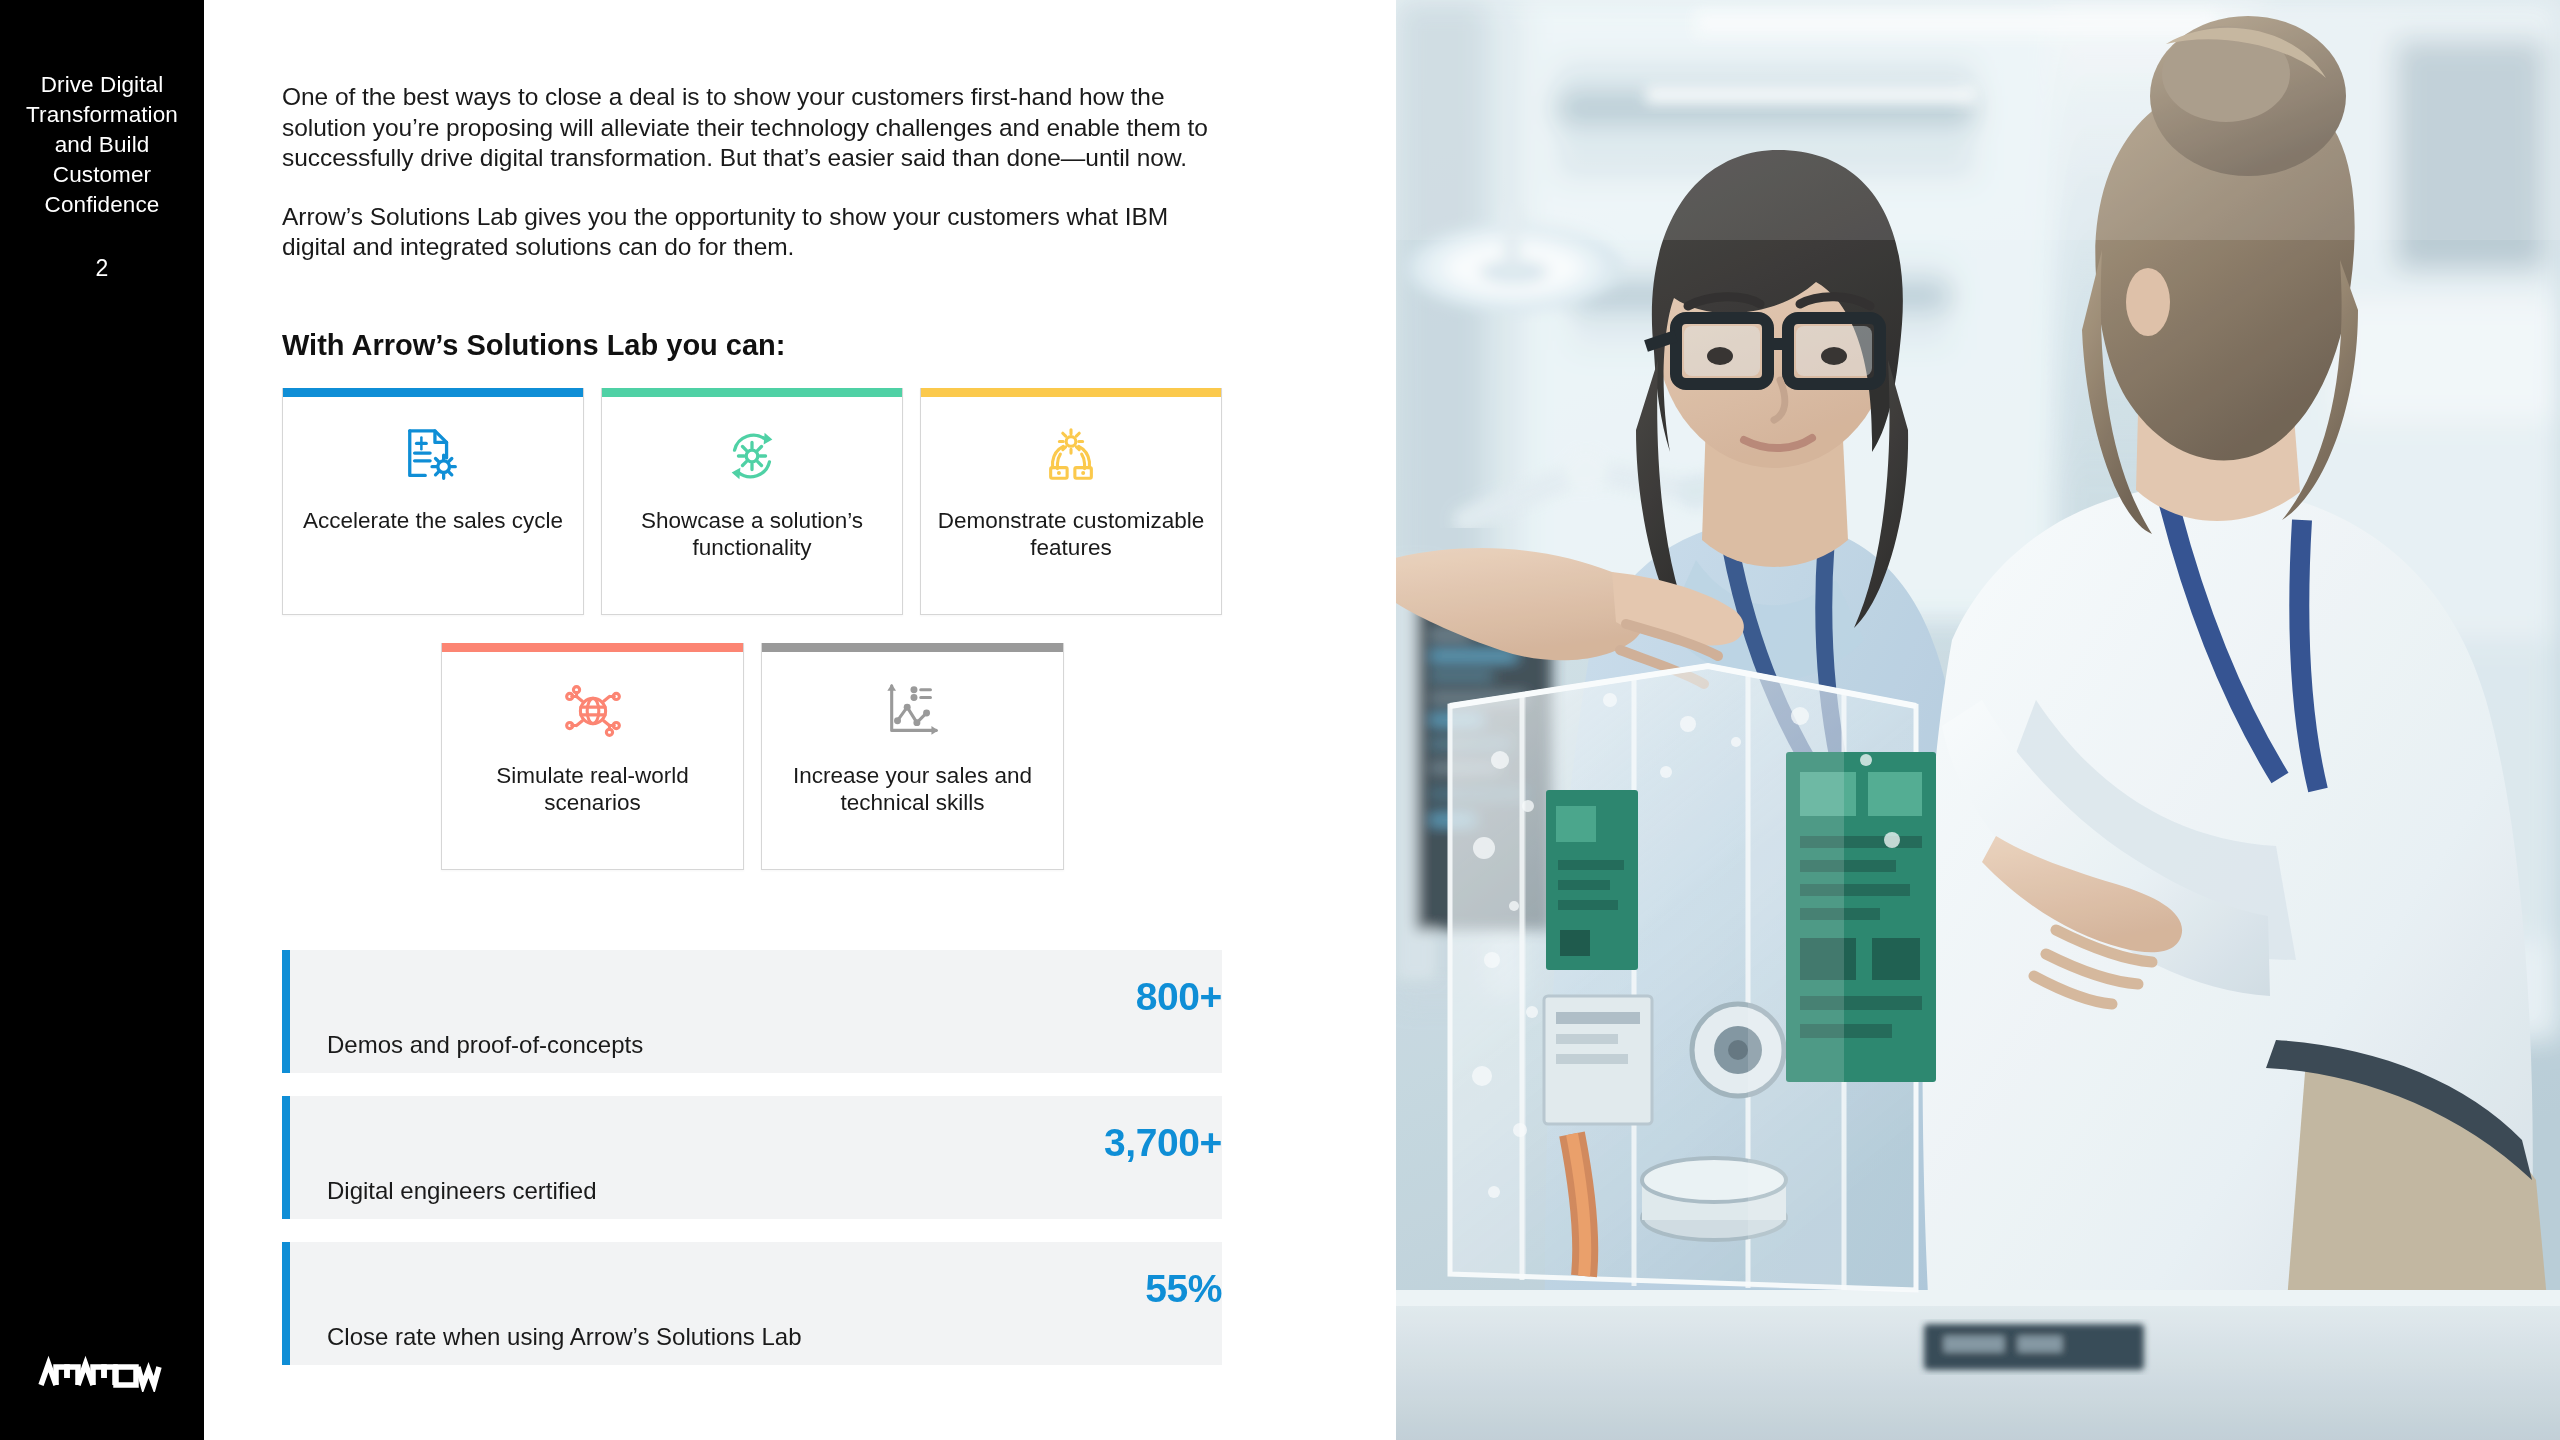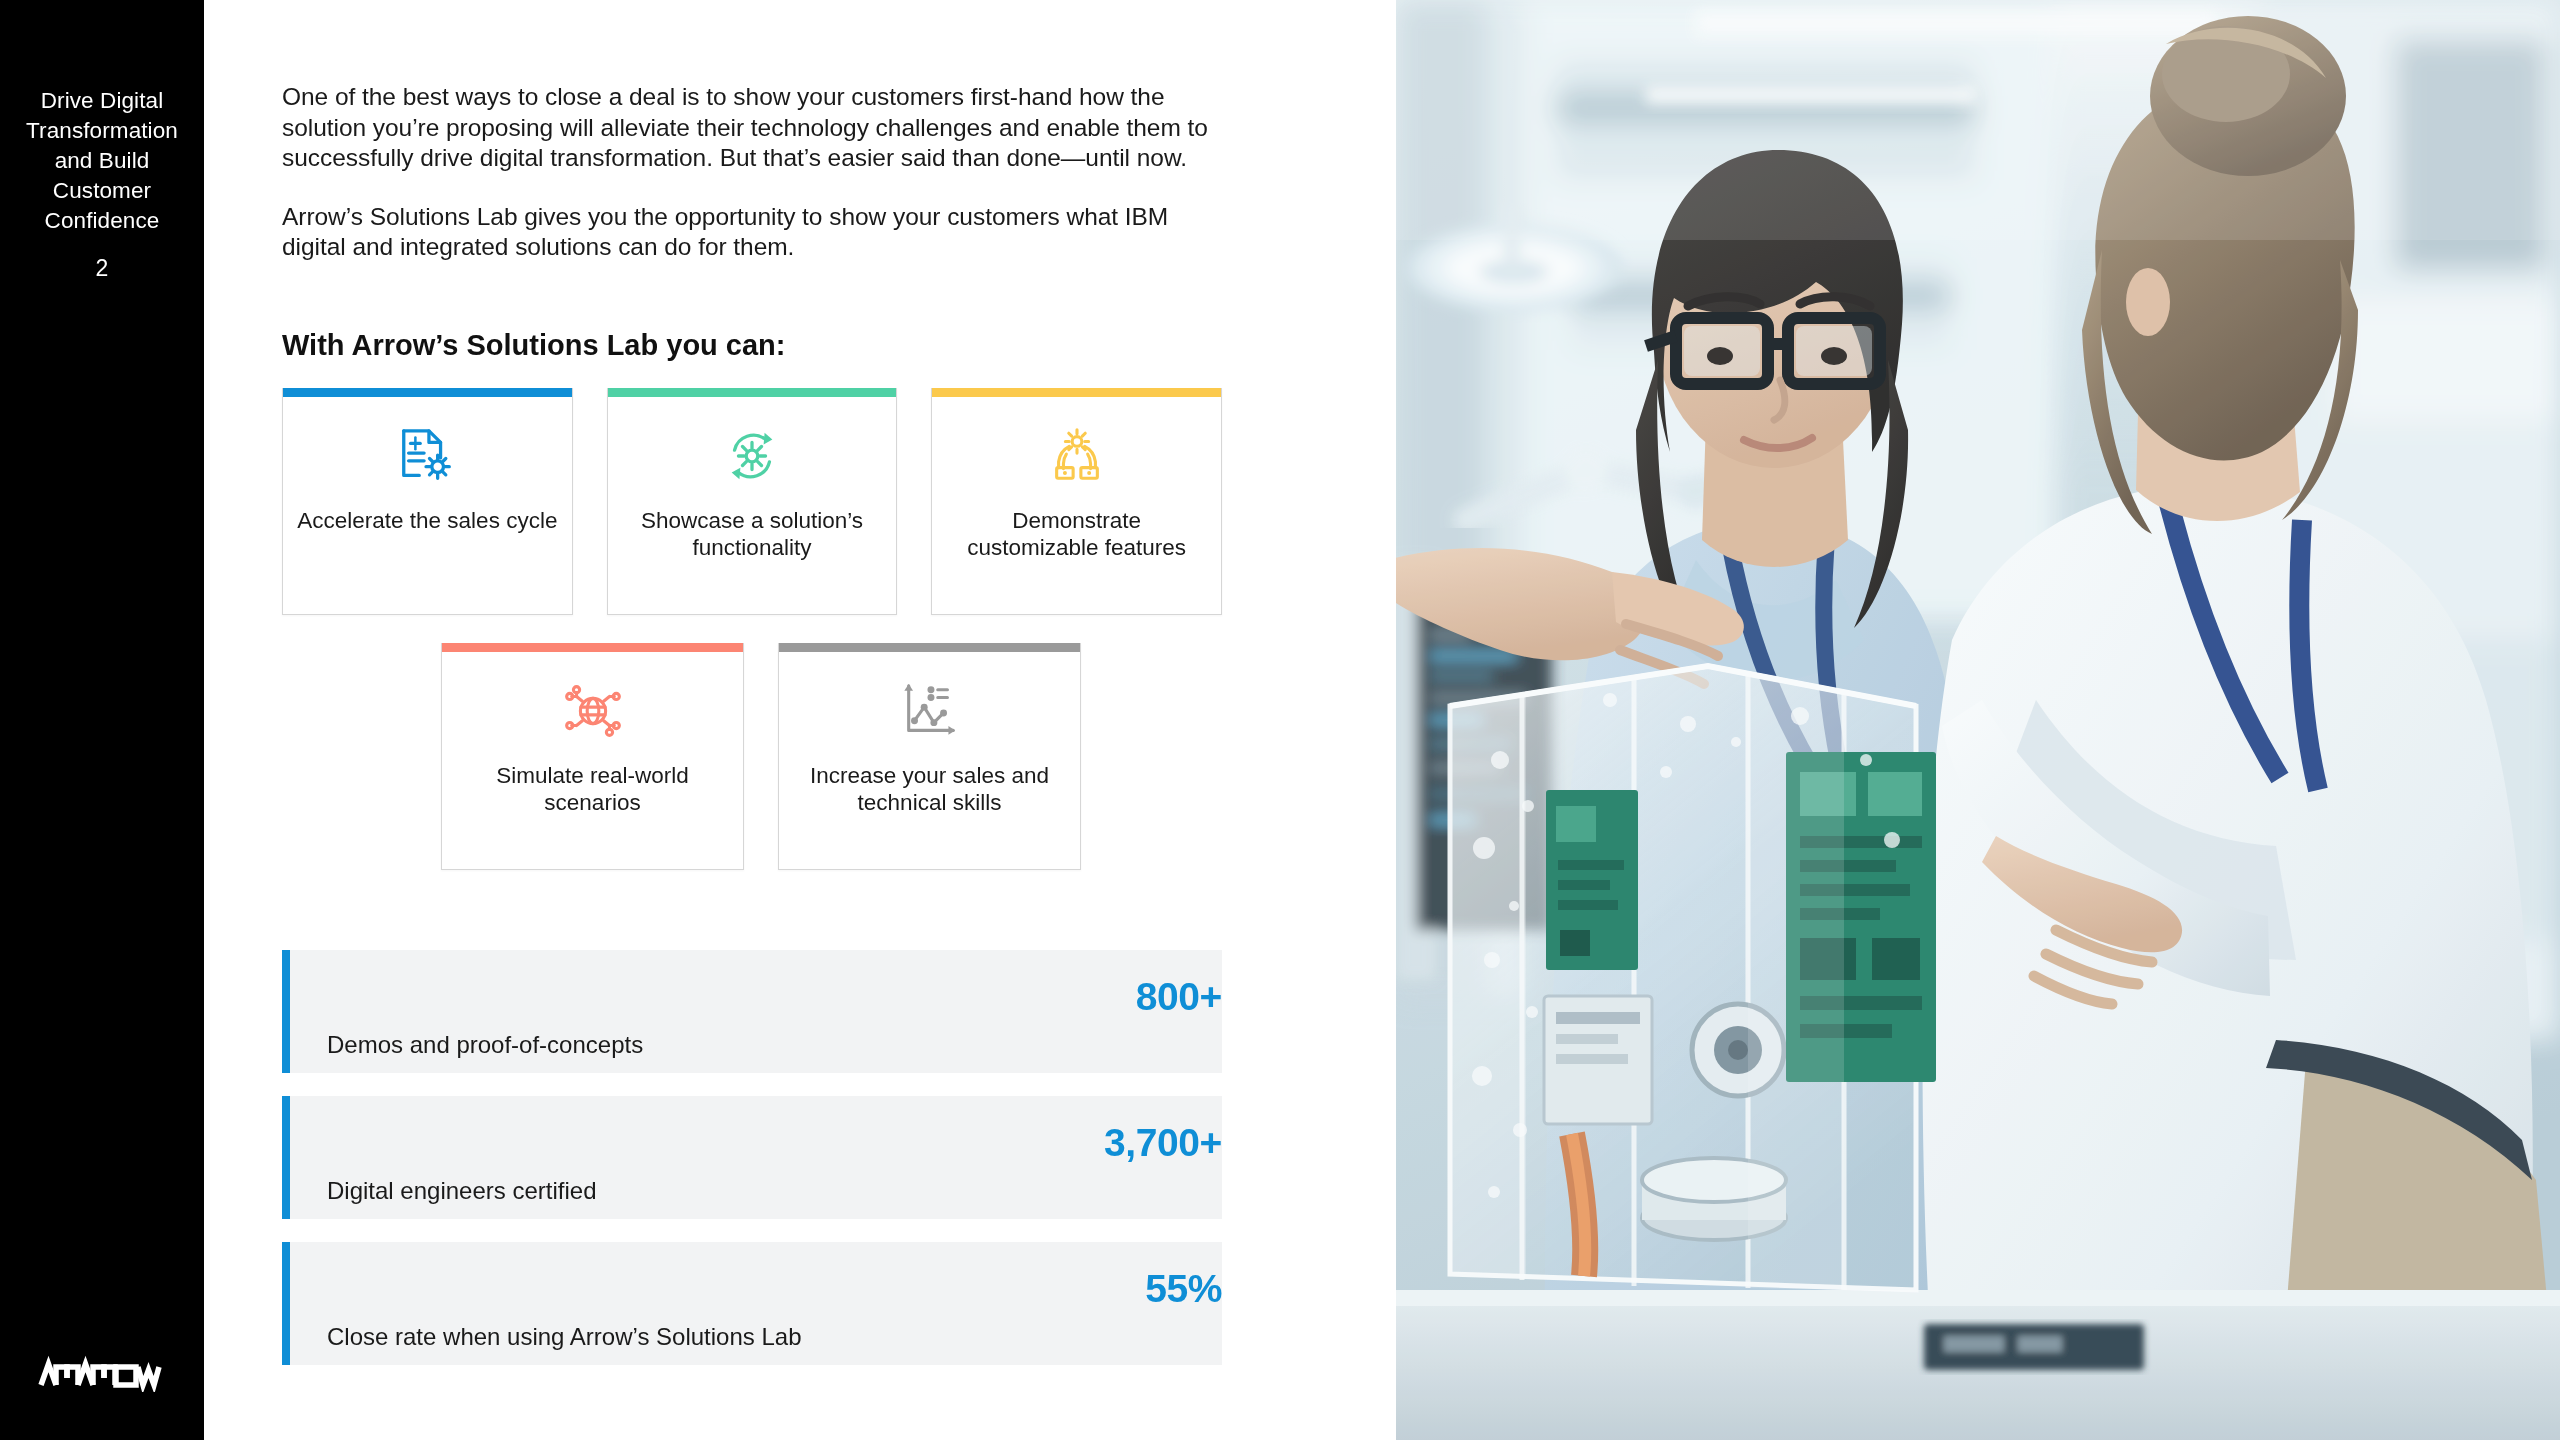--- a/index.html
+++ b/index.html
@@ -33,21 +33,20 @@
     top: 70px;
     left: 0;
     width: 204px;
     padding: 0 12px;
     text-align: center;
     color: #ffffff;
     font-size: 22.5px;
     line-height: 30px;
     font-weight: 400;
     letter-spacing: .1px;
-    margin-top: 16px;
   }
 
   .rail-pagenum {
     position: absolute;
     top: 255px;
     left: 0;
     width: 204px;
     text-align: center;
     color: #ffffff;
     font-size: 23px;
@@ -93,21 +92,21 @@
     margin-top: 67px;
     font-size: 29px;
     line-height: 30px;
     font-weight: 700;
     color: #111111;
   }
 
   
   .card-row {
     display: flex;
-    gap: 34px;
+    gap: 17px;
   }
   .card-row-1 { margin-top: 28px; }
   .card-row-2 { margin-top: 28px; margin-left: 159px; }
 
   .card {
     width: 303px;
     height: 227px;
     background: #ffffff;
     border: 1px solid #d6d6d6;
     border-top: none;

